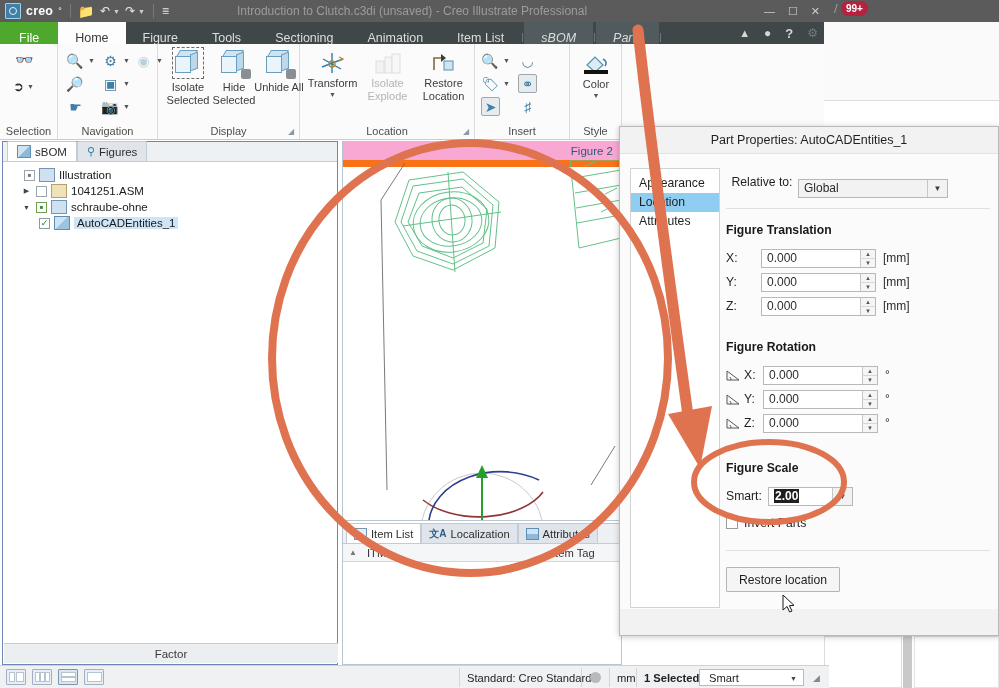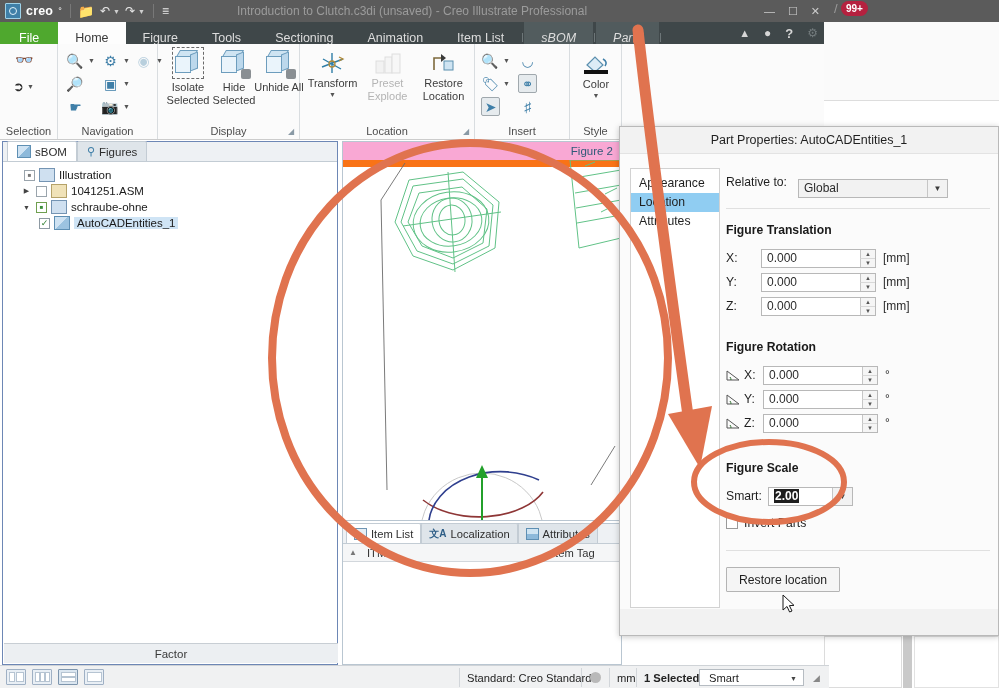--- a/index.html
+++ b/index.html
@@ -303,21 +303,21 @@
         <div class="caret" style="margin-top:1px;">▼</div>
       </div>
       <div class="bigbtn" style="left:60px;width:55px;">
         <div style="height:27px;display:flex;align-items:center;justify-content:center;opacity:.4;">
           <svg width="26" height="22" viewBox="0 0 26 22">
             <rect x="1" y="8" width="8" height="12" fill="#e6e6e6" stroke="#b3b3b3"></rect>
             <rect x="10" y="4" width="7" height="16" fill="#eee" stroke="#b3b3b3"></rect>
             <rect x="17" y="1" width="8" height="19" fill="#f2f2f2" stroke="#b3b3b3"></rect>
           </svg>
         </div>
-        <div class="lbl dis">Preset Explode</div>
+        <div class="lbl dis">Isolate Explode</div>
       </div>
       <div class="bigbtn" style="left:116px;width:55px;">
         <div style="height:27px;display:flex;align-items:center;justify-content:center;">
           <svg width="28" height="24" viewBox="0 0 28 24">
             <path d="M4 18 L4 6 L12 6" fill="none" stroke="#7d6a3c" stroke-width="1.6"></path>
             <path d="M11 2 L16 6 L11 10 Z" fill="#3a3a3a"></path>
             <rect x="14" y="9" width="9" height="9" fill="#cfe4f2" stroke="#5b8fae"></rect>
           </svg>
         </div>
         <div class="lbl">Restore Location</div>
@@ -544,21 +544,21 @@
 
     <div class="dlg-nav">
       <div class="nav-item">Appearance</div>
       <div class="nav-item active">Location</div>
       <div class="nav-item">Attributes</div>
     </div>
 
     <div class="dlg-main">
 
       <div class="row" style="height:28px;">
-        <span class="fld-lbl" style="width:72px;">Relative to:</span>
+        <span class="fld-lbl" style="width:72px;text-align:center;">Relative to:</span>
         <div class="input" style="width:150px;background:#f2f2f2;margin-top:12px;">
           <span>Global</span>
           <span class="combo-btn">▼</span>
         </div>
       </div>
 
       <div class="hr" style="margin:12px 0 14px 0;"></div>
 
       <div class="sect" style="margin-bottom:9px;">Figure Translation</div>
 

